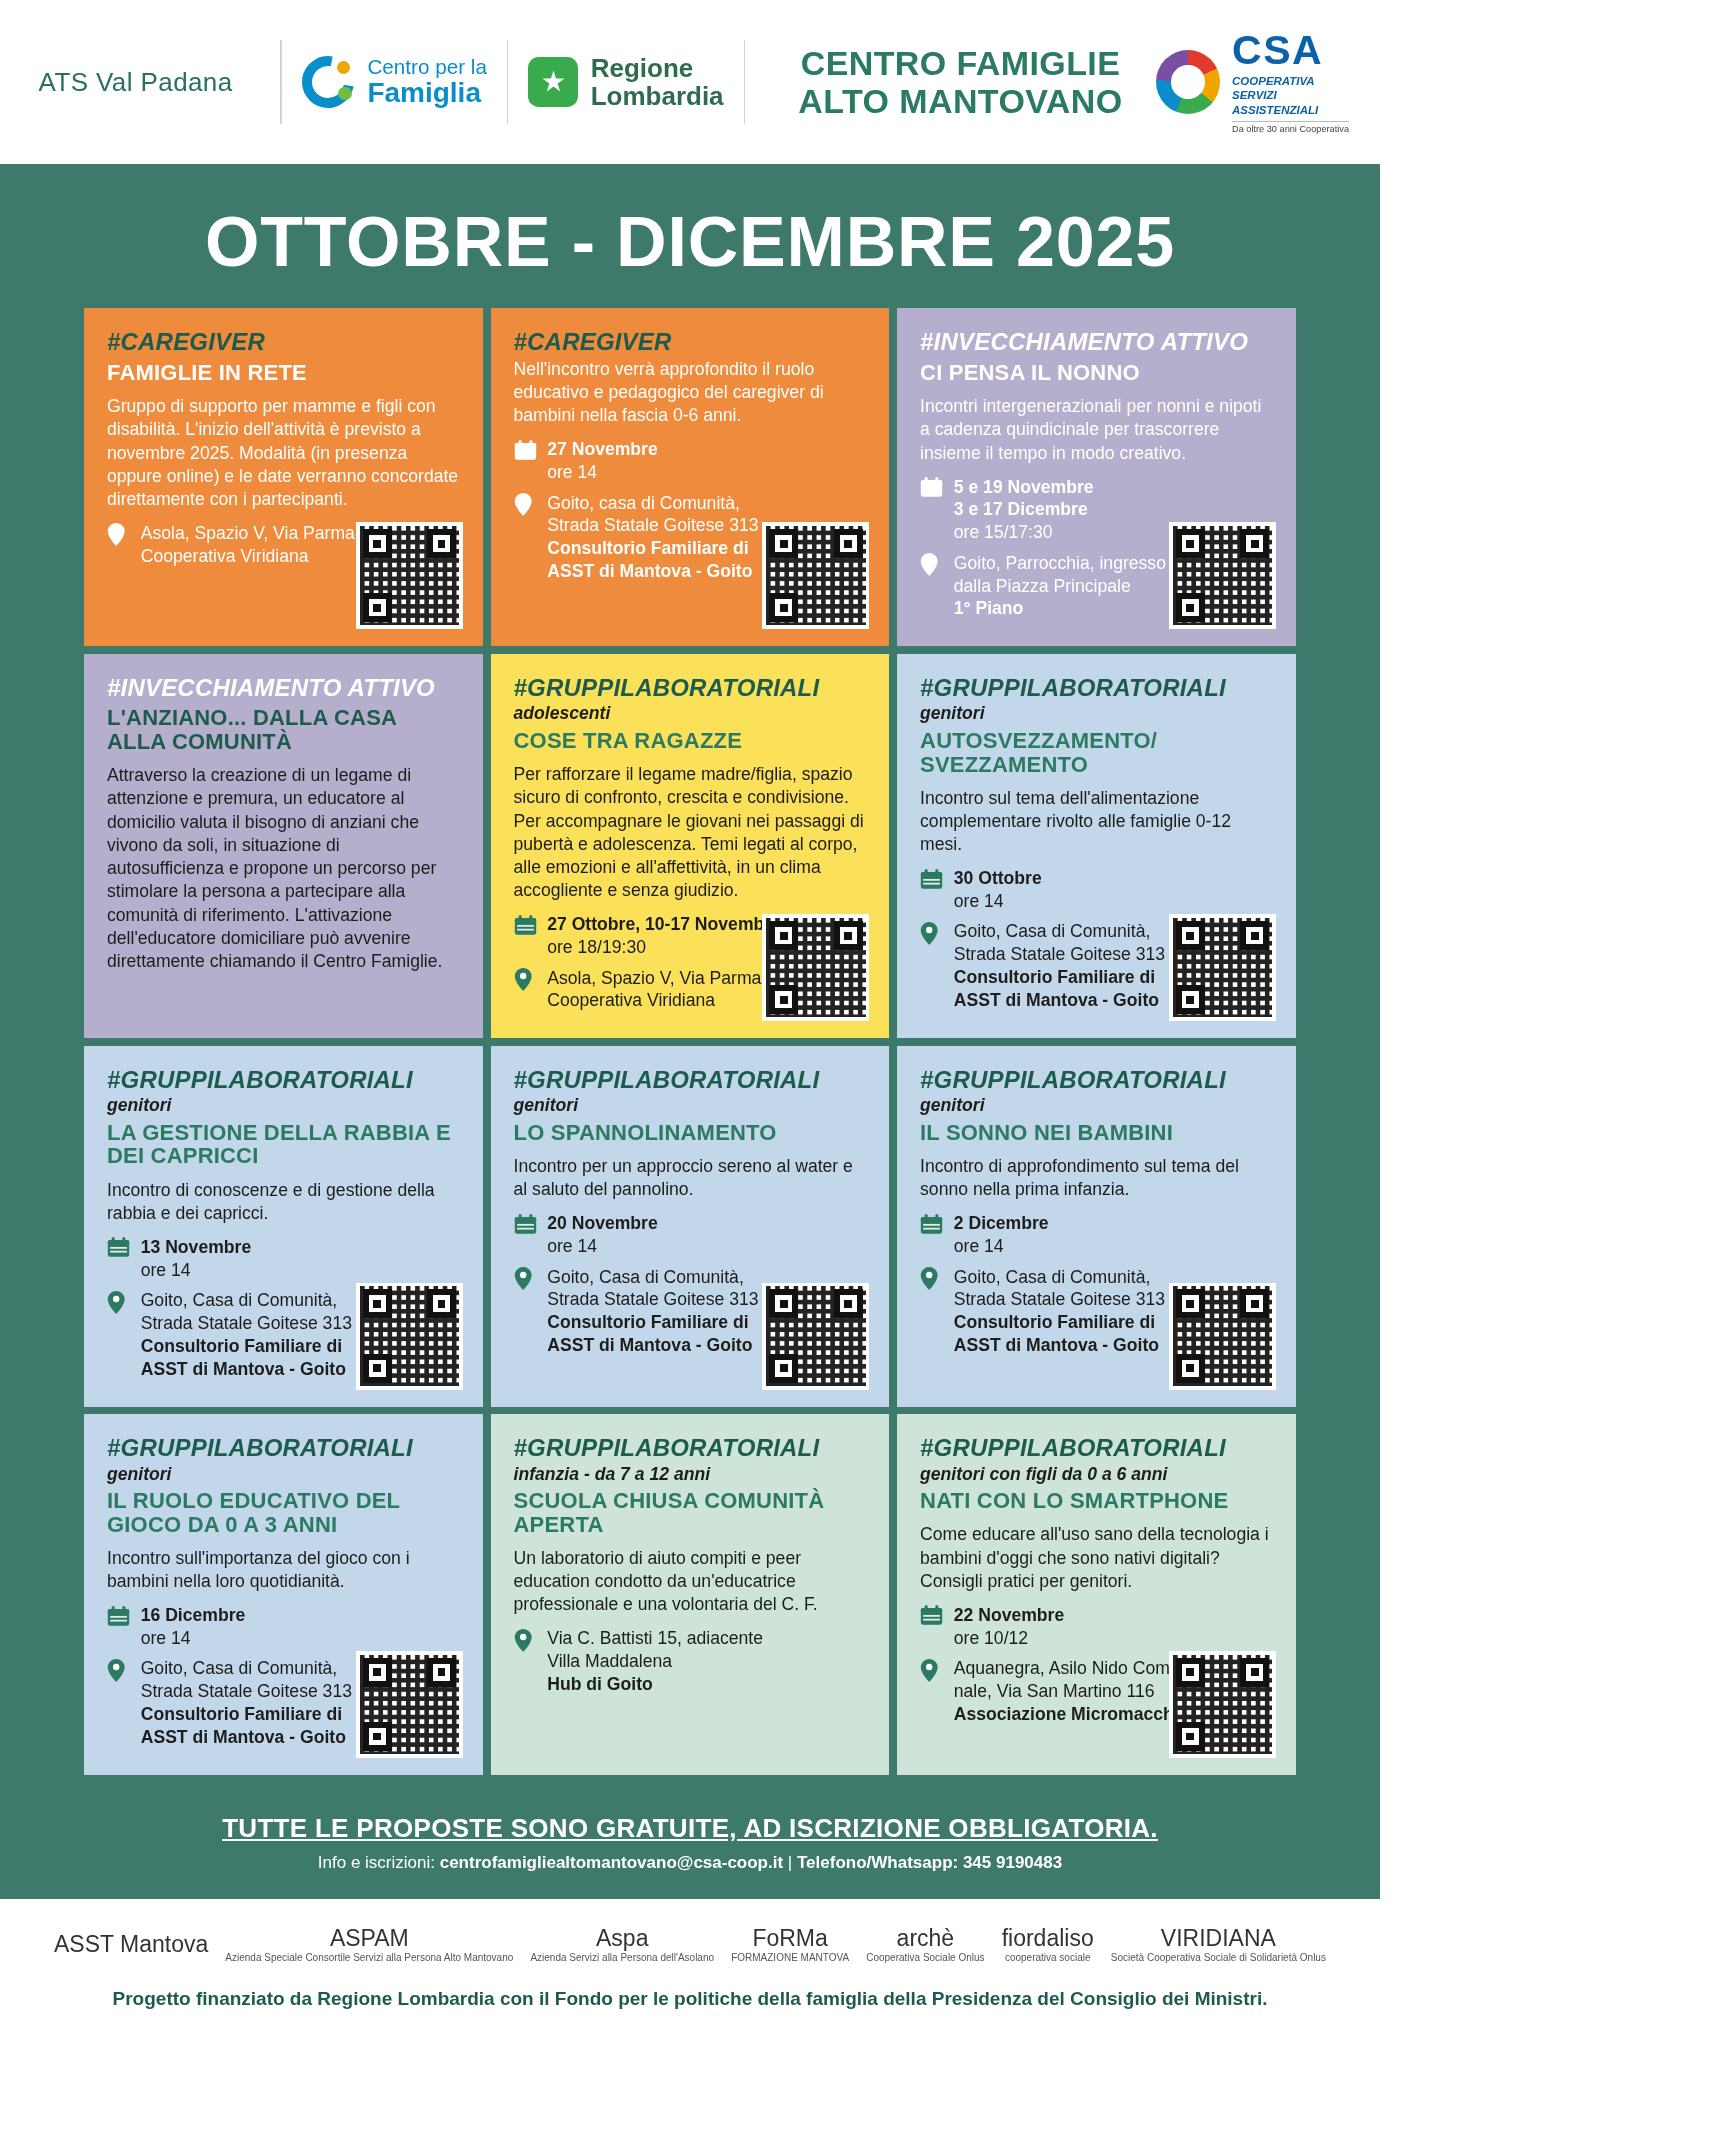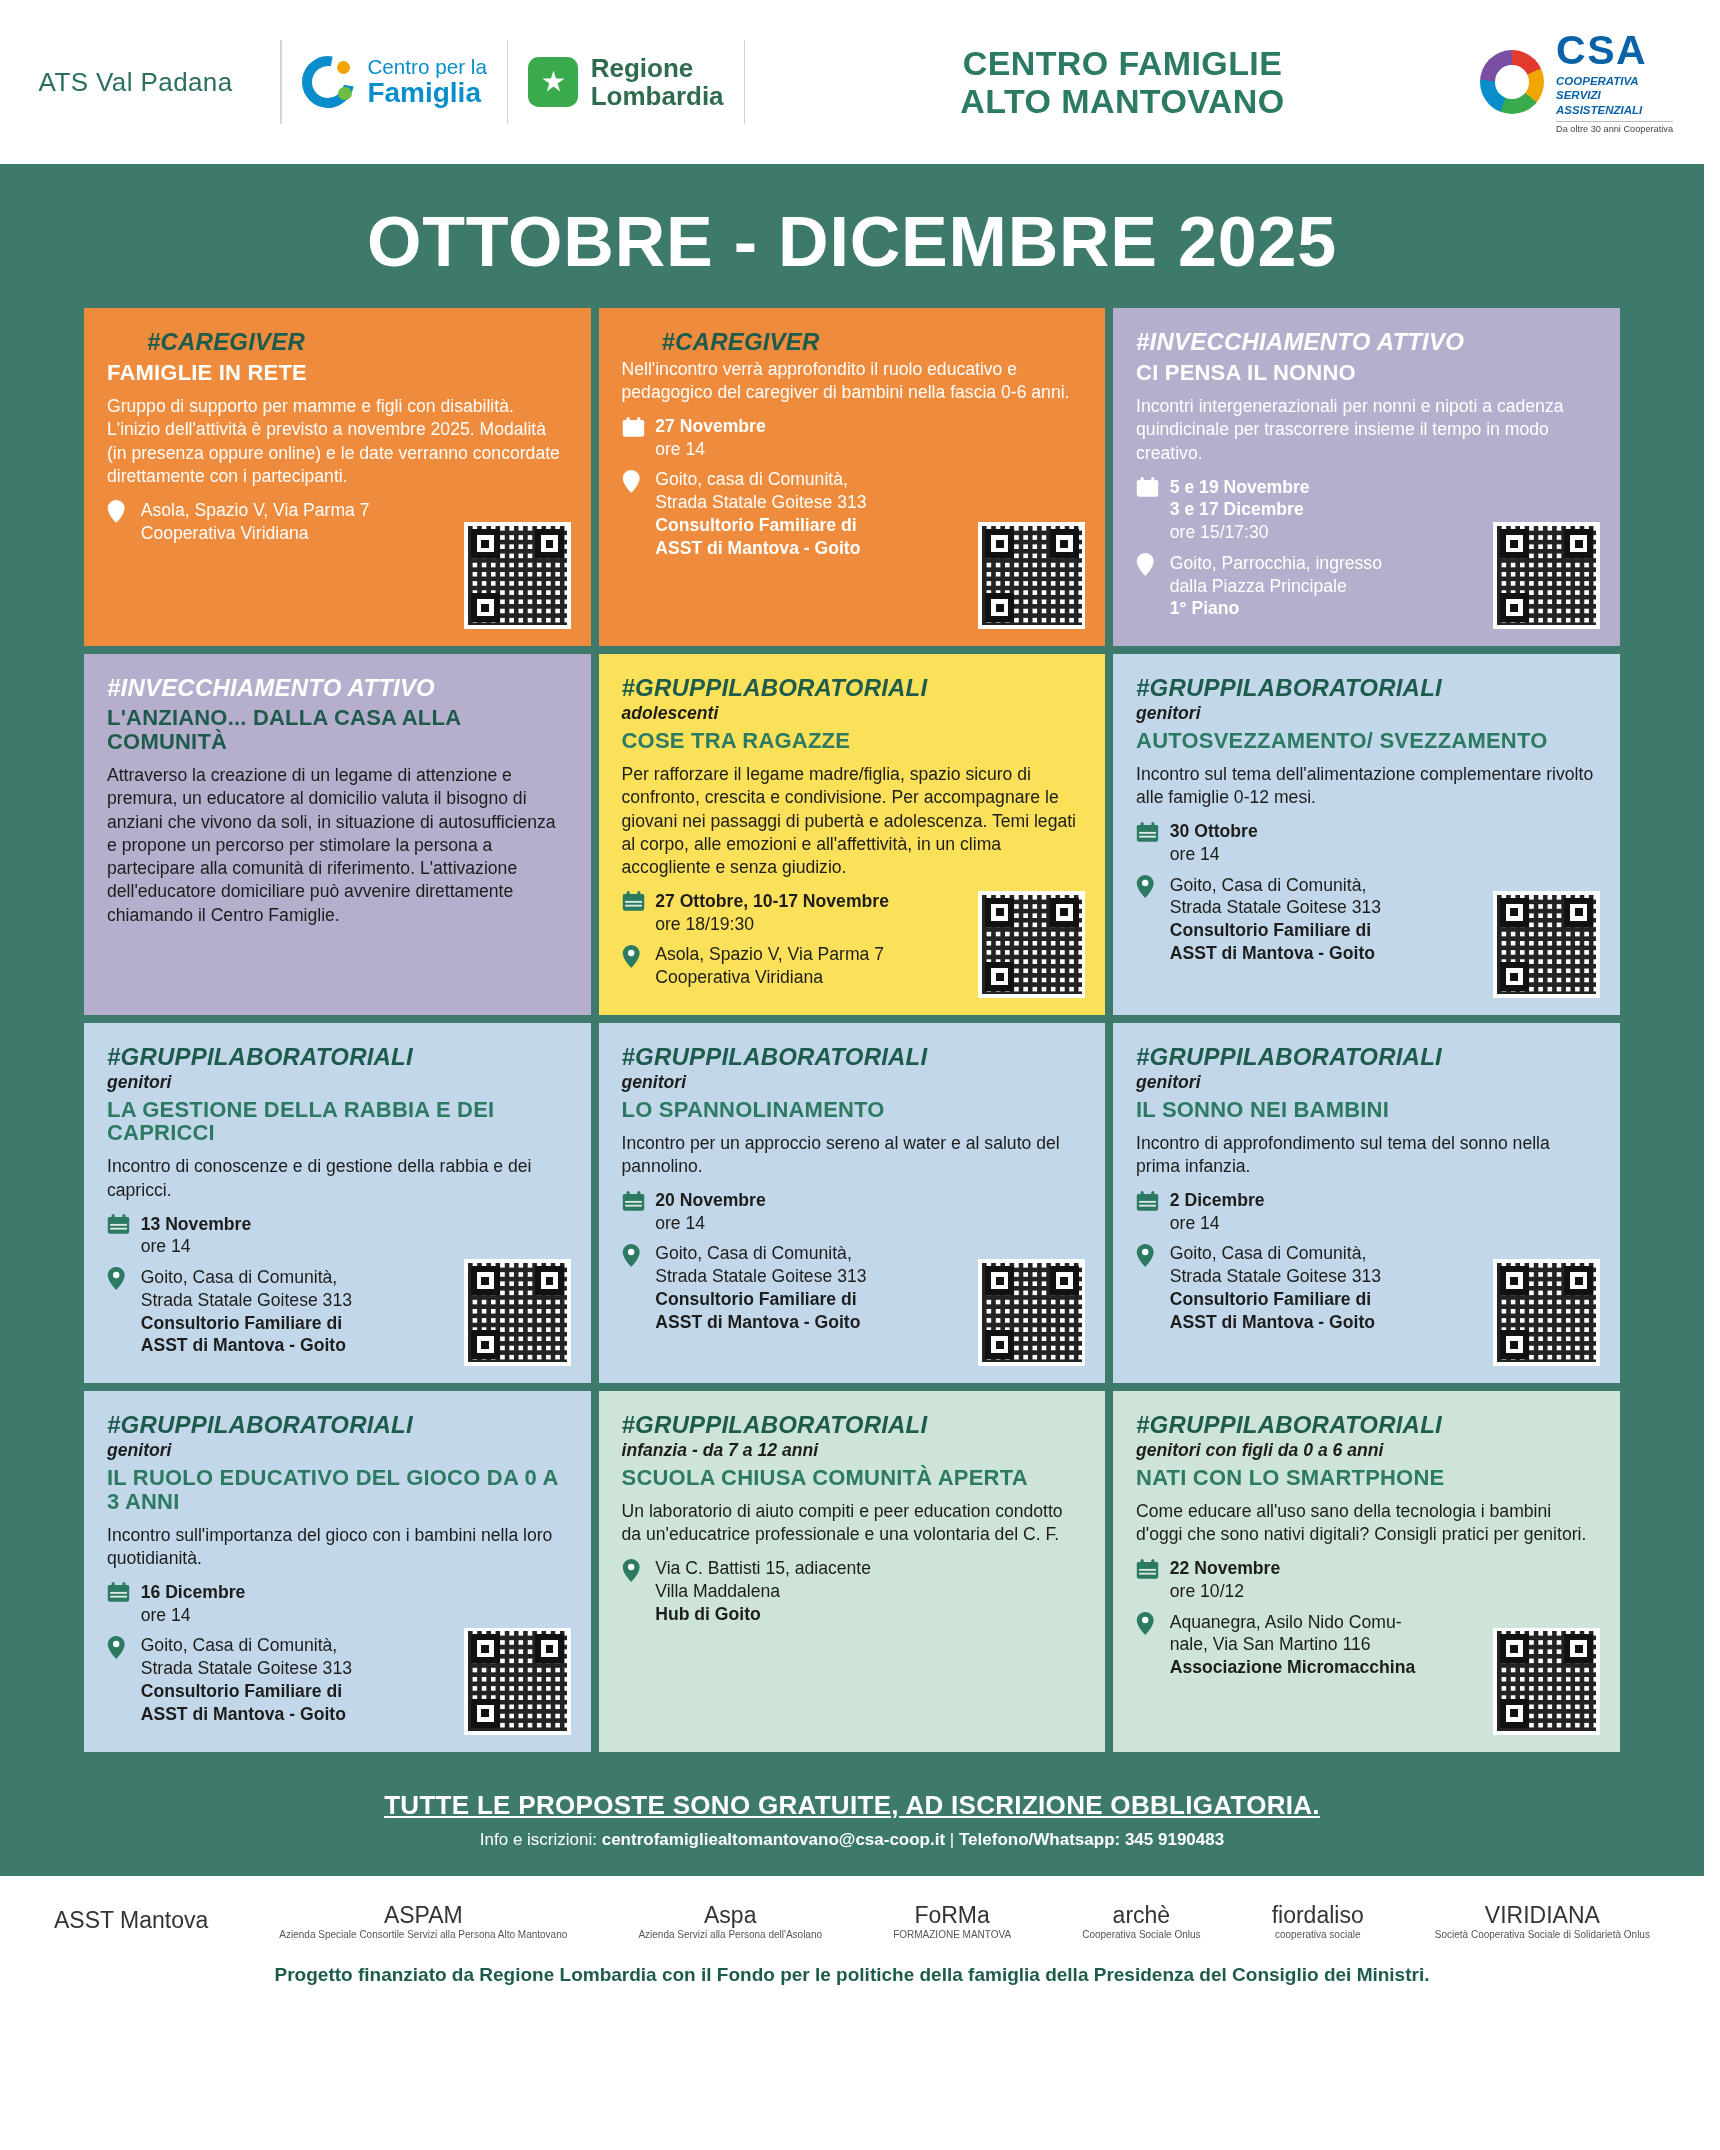--- a/index.html
+++ b/index.html
@@ -3,21 +3,21 @@
 <meta charset="utf-8">
 <style>
   * { box-sizing: border-box; }
   html, body { margin:0; padding:0; }
   body {
     width:1721px;
     background:#ffffff;
     font-family:"Liberation Sans", sans-serif;
     color:#1d1d1b;
   }
-  .poster { width:1704px; background:#14532d; }
+  .poster { width:1380px; background:#14532d; }
 
   
   .topbar {
     height:164px;
     background:#ffffff;
     display:flex;
     align-items:center;
     padding:0 31px;
     gap:0;
   }
@@ -149,21 +149,21 @@
     background-size:9.2px 9.2px, 9.2px 9.2px;
     opacity:.92;
   }
   .qr .f1,.qr .f2,.qr .f3 { position:absolute; width:29px;height:29px;border:6.1px solid #111; background:#fff;}
   .qr .f1{left:6.9px;top:6.9px;} .qr .f2{right:6.9px;top:6.9px;} .qr .f3{left:6.9px;bottom:6.9px;}
   .qr .f1::after,.qr .f2::after,.qr .f3::after{content:"";position:absolute;inset:4.6px;background:#111;}
 
   
   .c-orange { background:#ef8b3c; }
   .c-orange .tag, .c-orange .head, .c-orange .desc, .c-orange .row { color:#ffffff; }
-  .c-orange .tag { color:#1d5c4c;margin-left:40px; }
+  .c-orange .tag { color:#1d5c4c; }
   .c-orange .head { color:#ffffff; }
 
   .c-purple { background:#b6aecd; }
   .c-purple .tag { color:#ffffff; }
   .c-purple .head { color:#ffffff; }
   .c-purple .desc, .c-purple .row { color:#ffffff; }
 
   .c-purple2 { background:#b6aecd; }
   .c-purple2 .tag { color:#ffffff; }
   .c-purple2 .head { color:#1d5c4c; }

